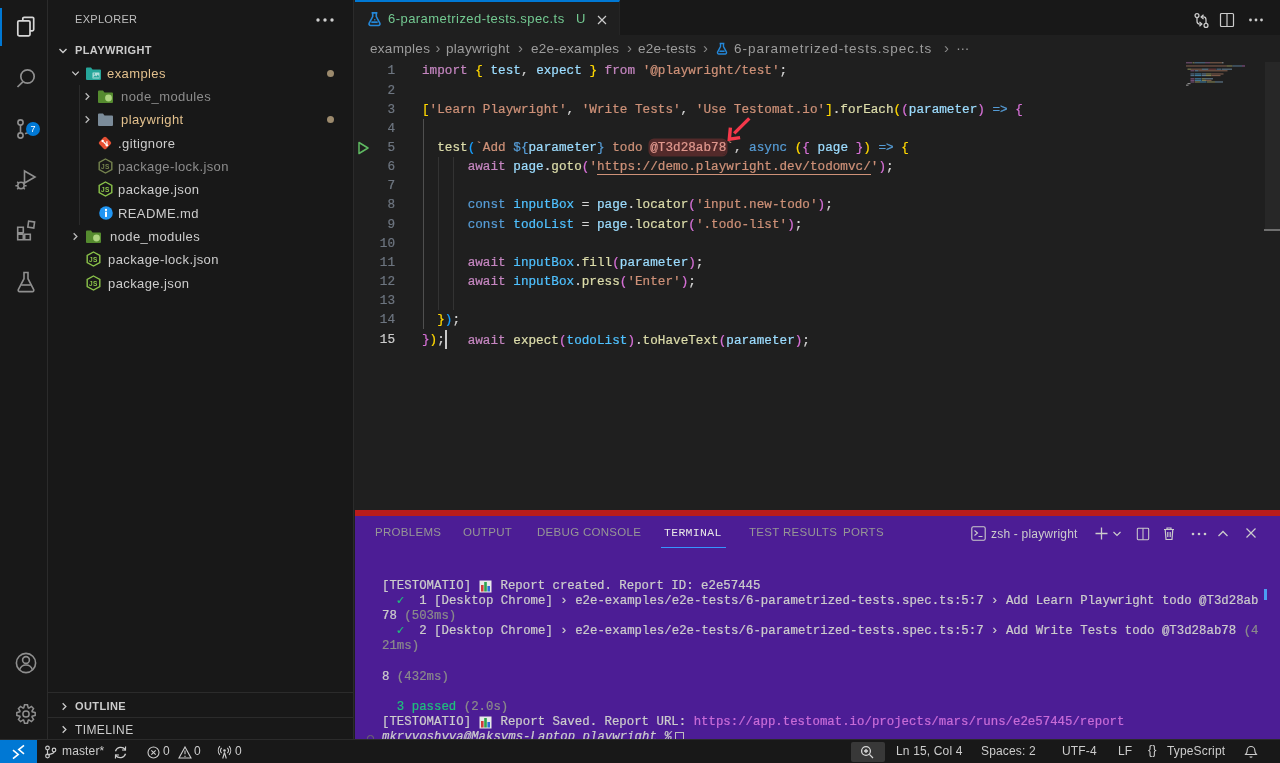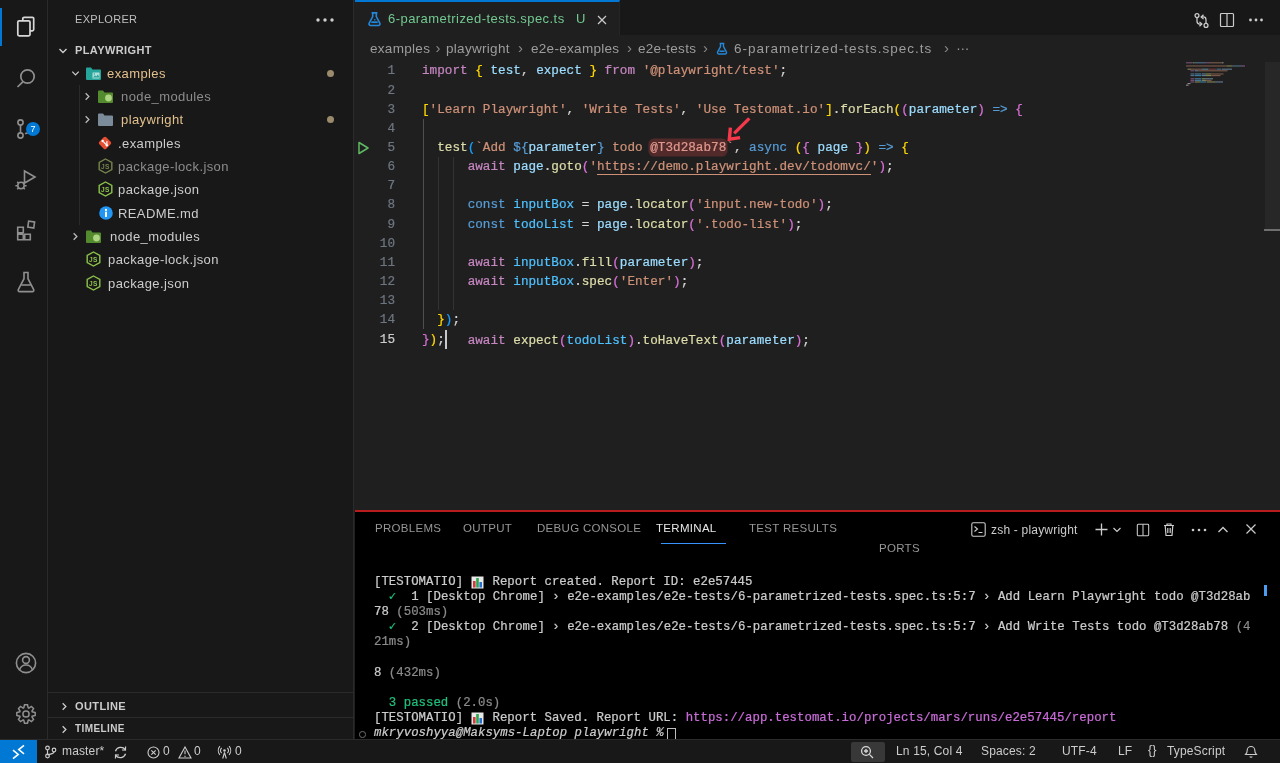--- a/index.html
+++ b/index.html
@@ -127,21 +127,21 @@
     </div>
 
     <div class="abs" style="left:0;top:131.7px;width:306px;height:23px;">
       <svg class="abs" style="left:49px;top:3px" width="16" height="16" viewBox="0 0 16 16">
         <rect x="3.1" y="3.1" width="9.8" height="9.8" rx="1.8" transform="rotate(45 8 8)" fill="#e64e32"></rect>
         <circle cx="5.7" cy="6.1" r="1.25" fill="#fff"></circle>
         <circle cx="9.9" cy="10.3" r="1.25" fill="#fff"></circle>
         <path d="M6.6 7 L9.2 9.6" stroke="#fff" stroke-width="1.2"></path>
         <path d="M9.9 6.3 V8.9" stroke="#fff" stroke-width="1.2"></path>
       </svg>
-      <div class="abs" style="left:70px;top:4px;color:#cccccc;">.examples</div>
+      <div class="abs" style="left:70px;top:4px;color:#cccccc;">.gitignore</div>
     </div>
 
     <div class="abs" style="left:0;top:155px;width:306px;height:23px;">
       <svg class="abs" style="left:50px;top:3px" width="15" height="16" viewBox="0 0 15 16">
         <path d="M7.5 1 L13.8 4.5 V11.5 L7.5 15 L1.2 11.5 V4.5 Z" fill="none" stroke="#75834e" stroke-width="1.4"></path>
         <text x="7.5" y="10.6" font-size="6.5" font-family="Liberation Sans" font-weight="bold" fill="#75834e" text-anchor="middle">JS</text>
       </svg>
       <div class="abs" style="left:70px;top:4px;color:#8c8c8c;">package-lock.json</div>
     </div>
 
@@ -193,21 +193,21 @@
   <div class="abs" style="left:0;top:692px;width:306px;height:25px;border-top:1px solid #2b2b2b;">
     <svg class="abs" style="left:11px;top:8px" width="11" height="11" viewBox="0 0 12 12" fill="none" stroke="#cccccc" stroke-width="1.4">
         <path d="M4 2.5 L7.5 6 L4 9.5"></path>
       </svg>
     <div class="abs" style="left:27px;top:7px;font-size:11px;font-weight:bold;color:#cccccc;letter-spacing:0.4px;">OUTLINE</div>
   </div>
   <div class="abs" style="left:0;top:717px;width:306px;height:22px;border-top:1px solid #2b2b2b;">
     <svg class="abs" style="left:11px;top:6px" width="11" height="11" viewBox="0 0 12 12" fill="none" stroke="#cccccc" stroke-width="1.4">
         <path d="M4 2.5 L7.5 6 L4 9.5"></path>
       </svg>
-    <div class="abs" style="left:27px;top:5px;font-size:10px;font-weight:bold;color:#cccccc;letter-spacing:0.4px;">TIMELINE</div>
+    <div class="abs" style="left:27px;top:5px;font-size:12px;font-weight:normal;color:#cccccc;letter-spacing:0.4px;">TIMELINE</div>
   </div>
 </div>
 
 <div class="abs" id="editor" style="left:355px;top:0;width:925px;height:510px;background:#1f1f1f;">
 
   <div class="abs" style="left:0;top:0;width:925px;height:35px;background:#181818;">
     <div class="abs" style="left:0;top:0;width:265px;height:35px;background:#1f1f1f;border-top:2px solid #0078d4;border-right:1px solid #252525;">
 
       <svg class="abs" style="left:11px;top:9px" width="17" height="17" viewBox="0 0 17 17" fill="none" stroke="#2487d8" stroke-width="1.6">
         <path d="M5.6 1.9 h5.8 M6.7 2.1 v3.4 L3.1 12.3 a1.6 1.6 0 0 0 1.5 2.2 h7.8 a1.6 1.6 0 0 0 1.5 -2.2 L10.3 5.5 V2.1"></path>
@@ -284,21 +284,21 @@
         <path d="M3 1.5 L12 7 L3 12.5 Z" fill="none" stroke="#5fb962" stroke-width="1.5" stroke-linejoin="round"></path>
       </svg>
     
     <div class="codeline" style="top:-0.6px;"><span class="ct">import</span> <span class="b1">{</span> <span class="vr">test</span><span class="w">,</span> <span class="vr">expect</span> <span class="b1">}</span> <span class="ct">from</span> <span class="st">'@playwright/test'</span><span class="w">;</span></div>
     <div class="codeline" style="top:37.7px;"><span class="b1">[</span><span class="st">'Learn Playwright'</span><span class="w">,</span> <span class="st">'Write Tests'</span><span class="w">,</span> <span class="st">'Use Testomat.io'</span><span class="b1">]</span><span class="w">.</span><span class="fn">forEach</span><span class="b1">(</span><span class="b2">(</span><span class="vr">parameter</span><span class="b2">)</span> <span class="kw">=&gt;</span> <span class="b2">{</span></div>
     <div class="codeline" style="top:76px;">  <span class="fn">test</span><span class="b3">(</span><span class="st">`Add </span><span class="kw">${</span><span class="vr">parameter</span><span class="kw">}</span><span class="st"> todo </span><span class="badge">@T3d28ab78</span><span class="st">`</span><span class="w">,</span> <span class="kw">async</span> <span class="b1">(</span><span class="b2">{</span> <span class="vr">page</span> <span class="b2">}</span><span class="b1">)</span> <span class="kw">=&gt;</span> <span class="b1">{</span></div>
     <div class="codeline" style="top:95.1px;">      <span class="ct">await</span> <span class="vr">page</span><span class="w">.</span><span class="fn">goto</span><span class="b2">(</span><span class="st">'<span style="border-bottom:1px solid #CE9178;">https://demo.playwright.dev/todomvc/</span>'</span><span class="b2">)</span><span class="w">;</span></div>
     <div class="codeline" style="top:133.4px;">      <span class="kw">const</span> <span class="cv">inputBox</span> <span class="w">=</span> <span class="vr">page</span><span class="w">.</span><span class="fn">locator</span><span class="b2">(</span><span class="st">'input.new-todo'</span><span class="b2">)</span><span class="w">;</span></div>
     <div class="codeline" style="top:152.6px;">      <span class="kw">const</span> <span class="cv">todoList</span> <span class="w">=</span> <span class="vr">page</span><span class="w">.</span><span class="fn">locator</span><span class="b2">(</span><span class="st">'.todo-list'</span><span class="b2">)</span><span class="w">;</span></div>
     <div class="codeline" style="top:190.9px;">      <span class="ct">await</span> <span class="cv">inputBox</span><span class="w">.</span><span class="fn">fill</span><span class="b2">(</span><span class="vr">parameter</span><span class="b2">)</span><span class="w">;</span></div>
-    <div class="codeline" style="top:210px;">      <span class="ct">await</span> <span class="cv">inputBox</span><span class="w">.</span><span class="fn">spec</span><span class="b2">(</span><span class="st">'Enter'</span><span class="b2">)</span><span class="w">;</span></div>
+    <div class="codeline" style="top:210px;">      <span class="ct">await</span> <span class="cv">inputBox</span><span class="w">.</span><span class="fn">press</span><span class="b2">(</span><span class="st">'Enter'</span><span class="b2">)</span><span class="w">;</span></div>
     <div class="codeline" style="top:229.2px;margin-top:40px;">      <span class="ct">await</span> <span class="fn">expect</span><span class="b2">(</span><span class="cv">todoList</span><span class="b2">)</span><span class="w">.</span><span class="fn">toHaveText</span><span class="b2">(</span><span class="vr">parameter</span><span class="b2">)</span><span class="w">;</span></div>
     <div class="codeline" style="top:248.3px;">  <span class="b1">}</span><span class="b3">)</span><span class="w">;</span></div>
     <div class="codeline" style="top:267.5px;"><span class="b2">}</span><span class="b1">)</span><span class="w">;</span></div>
     
     <div class="abs" style="left:90px;top:268px;width:2px;height:19px;background:#c8c8c8;"></div>
     
     <svg class="abs" style="left:365px;top:48px" width="50" height="40" viewBox="0 0 50 40" fill="none" stroke="#f5384a" stroke-linecap="butt">
       <path d="M29.3 8.4 L14.2 23.4" stroke-width="3.4"></path>
       <path d="M10.4 17.6 L9.3 29.3 L20.1 27.6" stroke-width="3.4" stroke-linejoin="miter"></path>
     </svg>
@@ -350,29 +350,29 @@
           <rect x="1.5" y="21.00" width="3.0" height="1.15" fill="#cccccc"></rect>
           <rect x="0.0" y="22.60" width="2.5" height="1.15" fill="#cccccc"></rect>
         </g>
     </svg>
     <div class="abs" style="left:910px;top:0;width:15px;height:167px;background:rgba(121,121,121,0.10);"></div>
     
     <div class="abs" style="left:909px;top:166.5px;width:16px;height:2.5px;background:#6f6f6f;"></div>
   </div>
 </div>
 
-<div class="abs" id="panel" style="left:355px;top:510px;width:925px;height:229px;background:#000000;border-top:2px solid #b91c1c;">
+<div class="abs" id="panel" style="left:355px;top:510px;width:925px;height:229px;background:#4c1d95;border-top:6px solid #b91c1c;">
 
   <div class="ptab" style="left:20px;">PROBLEMS</div>
   <div class="ptab" style="left:108px;">OUTPUT</div>
   <div class="ptab" style="left:182px;">DEBUG CONSOLE</div>
-  <div class="ptab" style="left:301px;color:#e7e7e7;">TERMINAL</div>
+  <div class="ptab" style="left:309px;color:#e7e7e7;font-family:Liberation Mono, monospace;">TERMINAL</div>
   <div class="abs" style="left:306px;top:31px;width:65px;height:1px;background:#3794ff;"></div>
   <div class="ptab" style="left:394px;">TEST RESULTS</div>
-  <div class="ptab" style="left:524px;margin-top:20px;">PORTS</div>
+  <div class="ptab" style="left:488px;">PORTS</div>
 
   <svg class="abs" style="left:616px;top:10px" width="15" height="15" viewBox="0 0 15 15" fill="none" stroke="#cccccc" stroke-width="1.1">
     <rect x="0.8" y="0.8" width="13.4" height="13.4" rx="1.5"></rect>
     <path d="M3.5 4.5 L6.5 7 L3.5 9.5 M7.5 10.5 h4"></path>
   </svg>
   <div class="abs" style="left:636px;top:11px;font-size:12px;color:#cccccc;letter-spacing:0.2px;">zsh - playwright</div>
   <svg class="abs" style="left:739px;top:10px" width="15" height="15" viewBox="0 0 15 15" stroke="#cccccc" stroke-width="1.3">
       <path d="M7.5 1.5 V13.5 M1.5 7.5 H13.5"></path>
     </svg>
   <svg class="abs" style="left:757px;top:14px" width="10" height="8" viewBox="0 0 10 8" fill="none" stroke="#cccccc" stroke-width="1.2">
@@ -390,21 +390,21 @@
       <circle cx="8" cy="3" r="1.3"></circle>
       <circle cx="14" cy="3" r="1.3"></circle>
     </svg>
   <svg class="abs" style="left:862px;top:13px" width="12" height="9" viewBox="0 0 12 9" fill="none" stroke="#cccccc" stroke-width="1.3">
       <path d="M1.5 7 L6 2.5 L10.5 7"></path>
     </svg>
   <svg class="abs" style="left:890px;top:11px" width="12" height="12" viewBox="0 0 12 12" stroke="#cccccc" stroke-width="1.2">
       <path d="M1.5 1.5 L10.5 10.5 M10.5 1.5 L1.5 10.5"></path>
     </svg>
 
-  <div class="abs mono" id="term" style="left:0;top:0;width:780px;height:229px;">
+  <div class="abs mono" id="term" style="left:8px;top:0;width:780px;height:229px;">
     <div class="trow" style="top:62.6px;">[TESTOMATIO]</div>
     <svg class="abs" style="left:115.5px;top:63.8px" width="13" height="13" viewBox="0 0 13 13">
         <rect x="0.5" y="0.5" width="12" height="12" fill="#e8e8e8"></rect>
         <rect x="2" y="5" width="2.6" height="6.5" fill="#d03a3a"></rect>
         <rect x="5.2" y="2" width="2.6" height="9.5" fill="#2da44e"></rect>
         <rect x="8.4" y="6" width="2.6" height="5.5" fill="#2a6fd6"></rect>
       </svg>
     <div class="trow" style="left:137.5px;top:62.6px;">Report created. Report ID: e2e57445</div>
     <div class="trow" style="top:77.8px;"><span class="tgreen">  ✓</span>  1 [Desktop Chrome] › e2e-examples/e2e-tests/6-parametrized-tests.spec.ts:5:7 › Add Learn Playwright todo @T3d28ab</div>
     <div class="trow" style="top:93px;">78 <span class="tgray">(503ms)</span></div>

